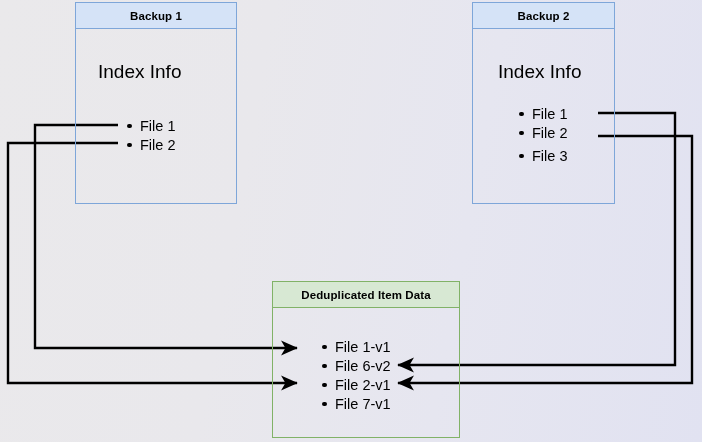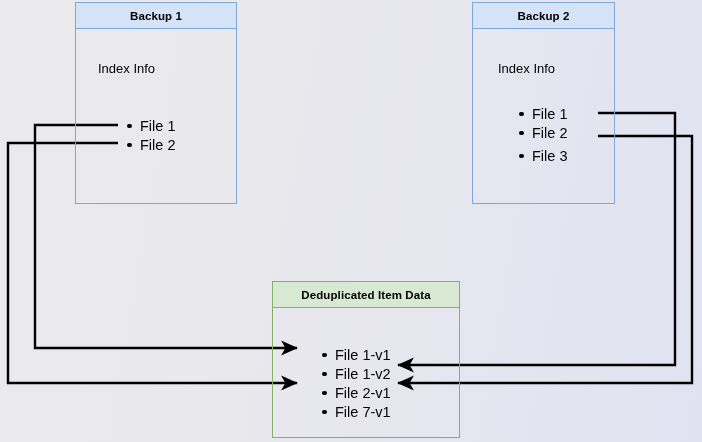--- a/index.html
+++ b/index.html
@@ -69,21 +69,21 @@
     height: 27px;
   }
   .dedup .node-body {
     top: 26px;
     bottom: 0;
     background: transparent;
     border: 1px solid #81b267;
   }
   .index-label {
     position: absolute;
-    font-size: 13px;
+    font-size: 19px;
     color: #000000;
     white-space: nowrap;
   }
   .bullet-list {
     position: absolute;
     margin: 0;
     padding: 0;
     list-style: none;
   }
   .bullet-list li {
@@ -143,21 +143,21 @@
     <ul class="bullet-list" style="left:46px; top:104px;">
       <li>File 1</li>
       <li style="margin-top:3px;">File 2</li>
       <li style="margin-top:7px;">File 3</li>
     </ul>
   </div>
 
   <div class="node dedup" style="left:272px; top:281px; width:188px; height:157px;">
     <div class="node-header">Deduplicated Item Data</div>
     <div class="node-body"></div>
-    <ul class="bullet-list" style="left:49px; top:58px;margin-top:8px;">
+    <ul class="bullet-list" style="left:49px; top:58px;">
       <li>File 1-v1</li>
-      <li style="margin-top:3px;">File 1-v2</li>
+      <li style="margin-top:3px;">File 6-v2</li>
       <li style="margin-top:3px;">File 2-v1</li>
       <li style="margin-top:3px;">File 7-v1</li>
     </ul>
   </div>
 
 </div>
 
 </body></html>

